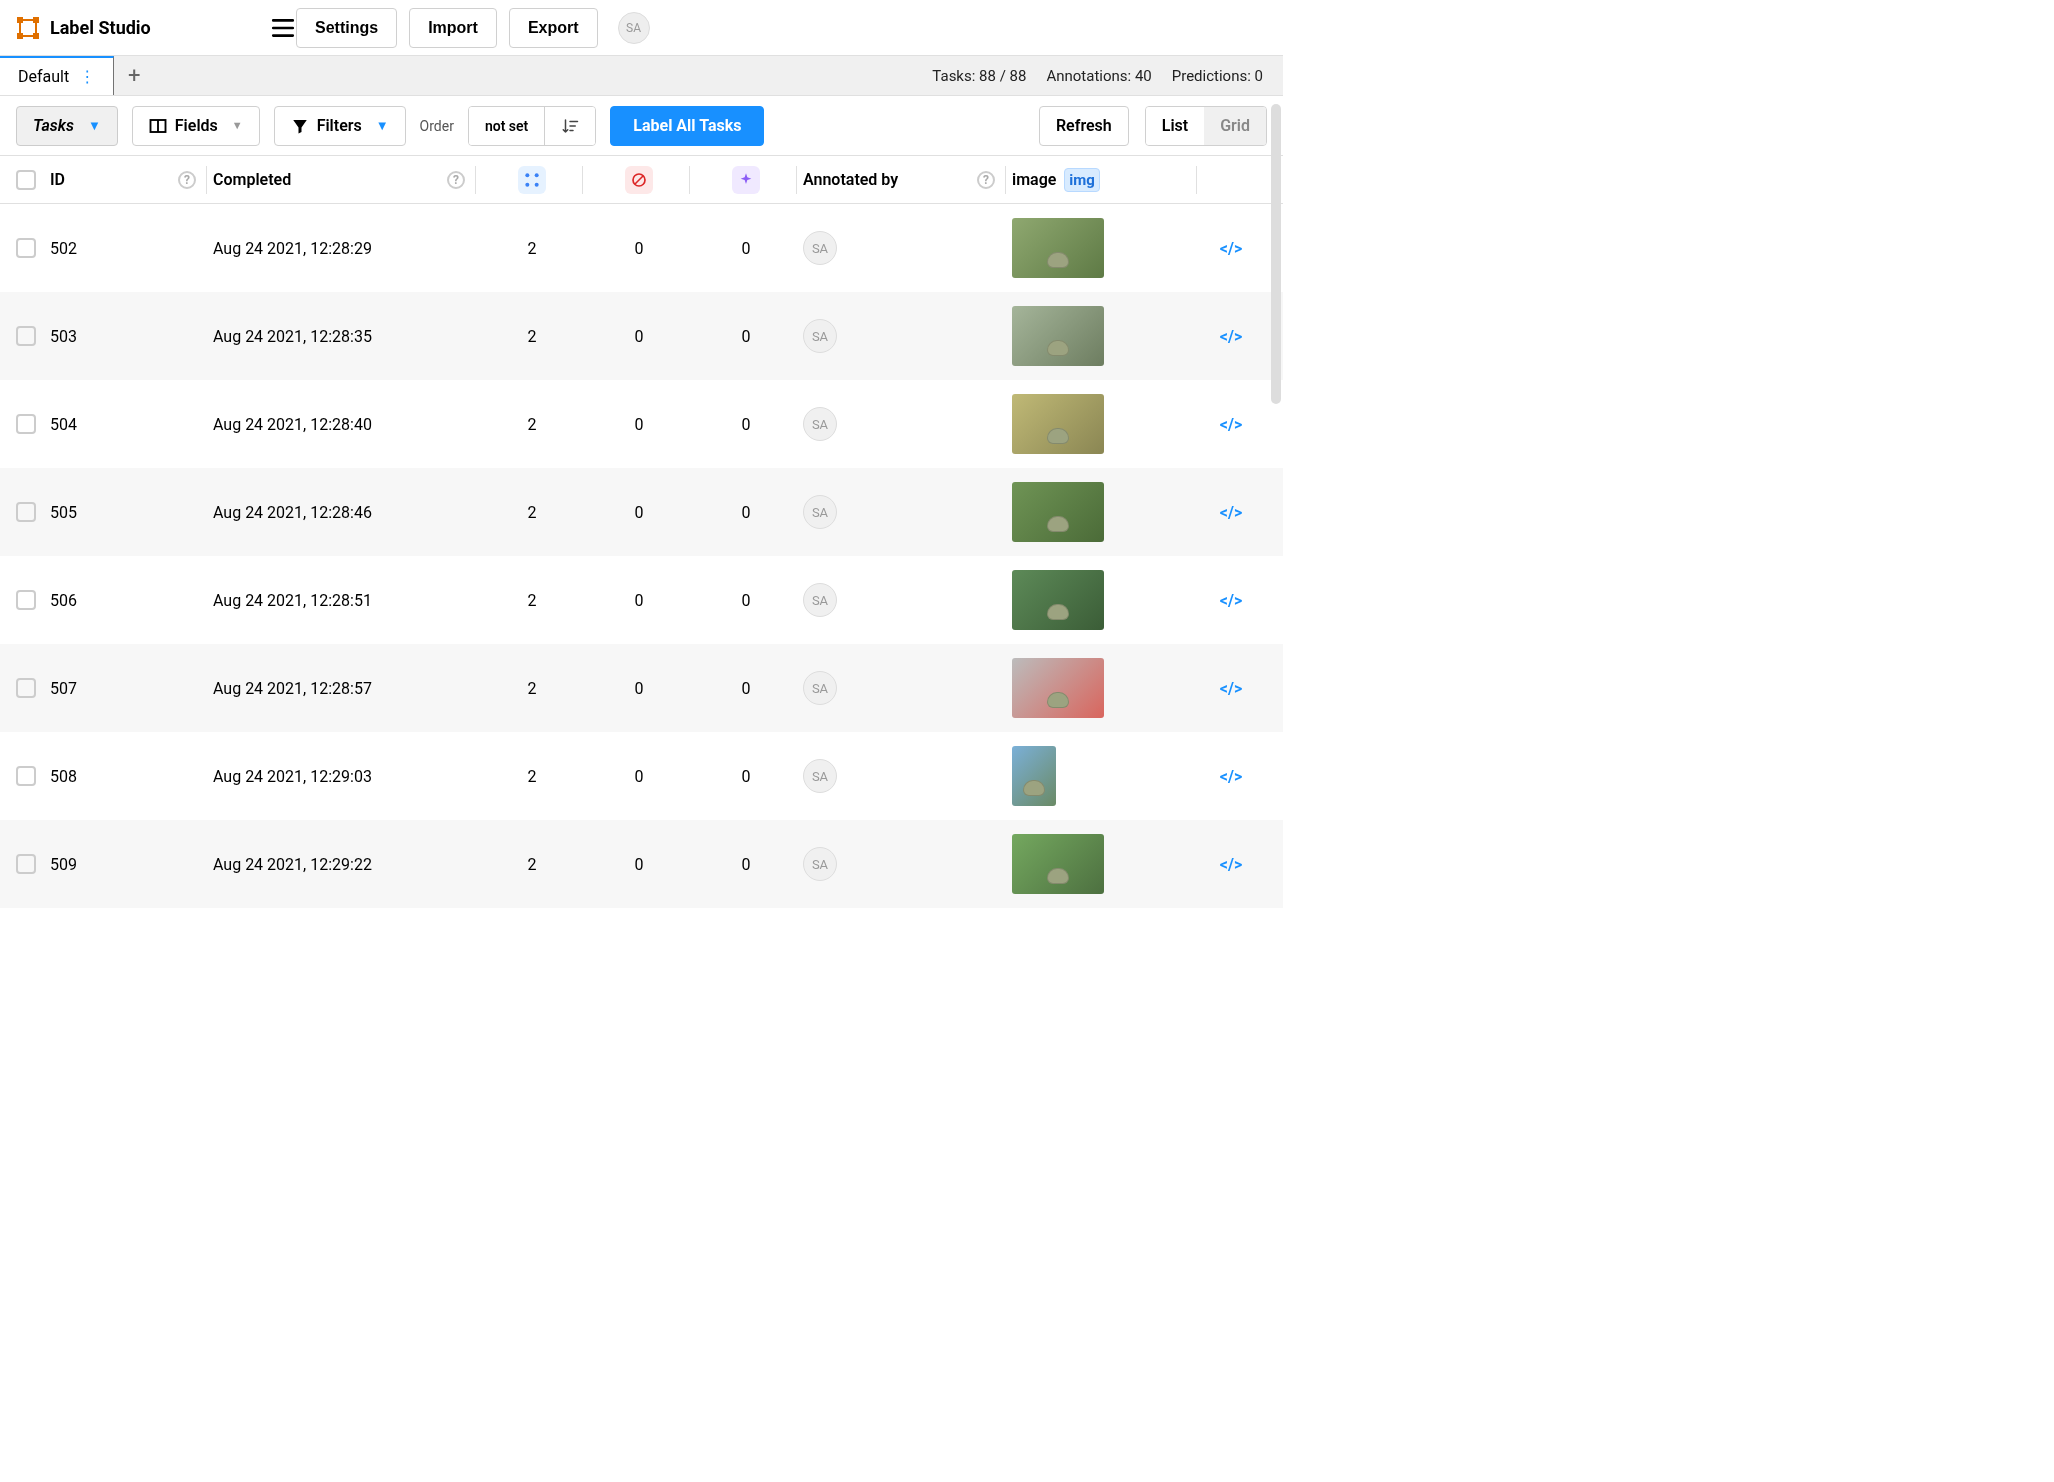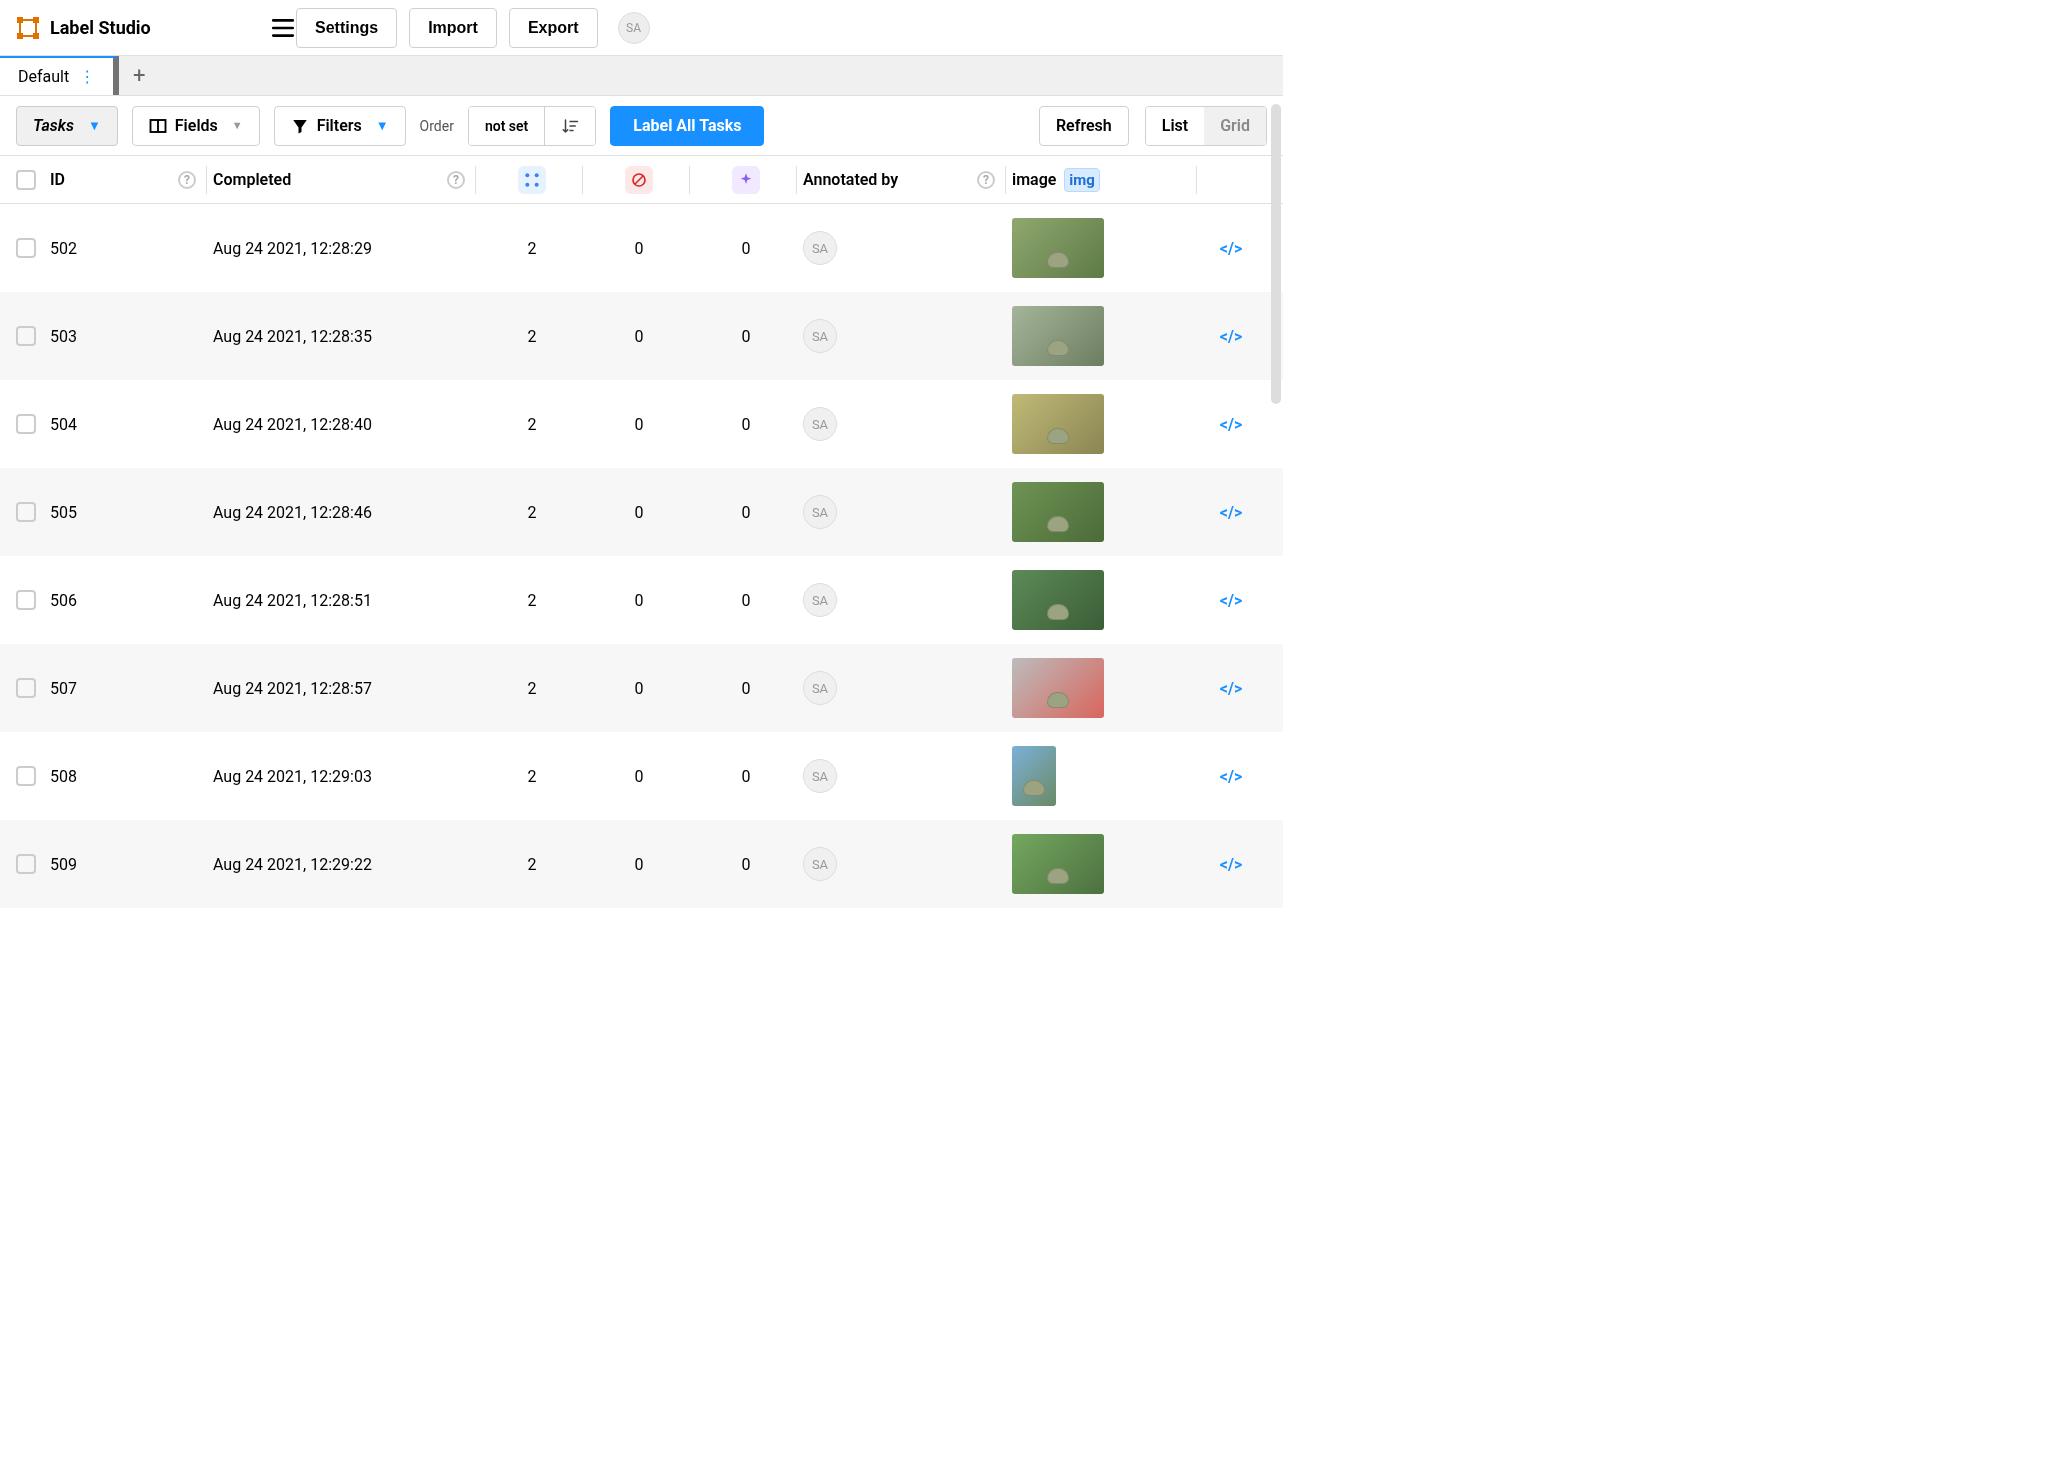--- a/index.html
+++ b/index.html
@@ -15,21 +15,21 @@
 .header-mid { flex: 1; display: flex; align-items: center; border-left: 1px solid #e0e0e0; height: 100%; padding: 0 20px; font-size: 17px; }
 .crumb-projects { color: #888; }
 .crumb-slash { color: #888; margin: 0 10px; }
 .crumb-name { color: #000; }
 .header-btns { display: flex; align-items: center; gap: 12px; }
 .hbtn { height: 40px; padding: 0 18px; border: 1px solid #d0d0d0; background: #fff; border-radius: 4px; font-size: 16px; font-weight: 600; cursor: pointer; }
 .avatar { width: 32px; height: 32px; border-radius: 50%; background: #eee; border: 1px solid #ddd; display: flex; align-items: center; justify-content: center; font-size: 12px; color: #999; margin-left: 8px; }
 
 
 .tabs-row { height: 40px; background: #f0f0f0; border-bottom: 1px solid #e0e0e0; display: flex; align-items: stretch; }
-.tab { padding: 3px 18px; display: flex; align-items: center; gap: 10px; font-size: 16px; background: #fff; border-top: 2px solid #1890ff; border-right: 6px solid #737373; text-align: center; }
+.tab { padding: 3px 18px; display: flex; align-items: center; gap: 10px; font-size: 16px; background: #fff; border-top: 2px solid #1890ff; border-right: 1px solid #737373; text-align: center; }
 .tab-more { color: #1890ff; cursor: pointer; }
 .tab-add { width: 40px; display: flex; align-items: center; justify-content: center; color: #666; font-size: 22px; cursor: pointer; }
 .tab-stats { margin-left: auto; display: flex; align-items: center; gap: 20px; padding: 0 20px; font-size: 15px; color: #222; }
 
 
 .toolbar { height: 60px; display: flex; align-items: center; padding: 0 16px; gap: 14px; border-bottom: 1px solid #e0e0e0; }
 .tbtn { height: 40px; display: flex; align-items: center; gap: 8px; padding: 0 16px; border: 1px solid #d0d0d0; border-radius: 4px; background: #fff; font-size: 16px; font-weight: 600; cursor: pointer; }
 .tbtn.tasks { background: #f0f0f0; border-color: #ccc; font-style: italic; }
 .order-lbl { font-size: 14px; color: #555; }
 .tbtn-split { display: flex; border: 1px solid #d0d0d0; border-radius: 4px; overflow: hidden; }
@@ -105,20 +105,25 @@
       <div class="avatar">SA</div>
     </div>
   </div>
 
   <div class="tabs-row">
     <div class="tab">
       <span>Default</span>
       <span class="tab-more">⋮</span>
     </div>
     <div class="tab-add">+</div>
+    <div class="tab-stats">
+      <span>Tasks: 88 / 88</span>
+      <span>Annotations: 40</span>
+      <span>Predictions: 0</span>
+    </div>
   </div>
 
   <div class="toolbar">
     <div class="tbtn tasks">
       <span>Tasks</span>
       <span class="chev">▼</span>
     </div>
     <div class="tbtn">
       <svg width="18" height="18" viewBox="0 0 24 24">
           <rect x="2" y="4" width="20" height="16" fill="none" stroke="#000" stroke-width="2.5"></rect>

